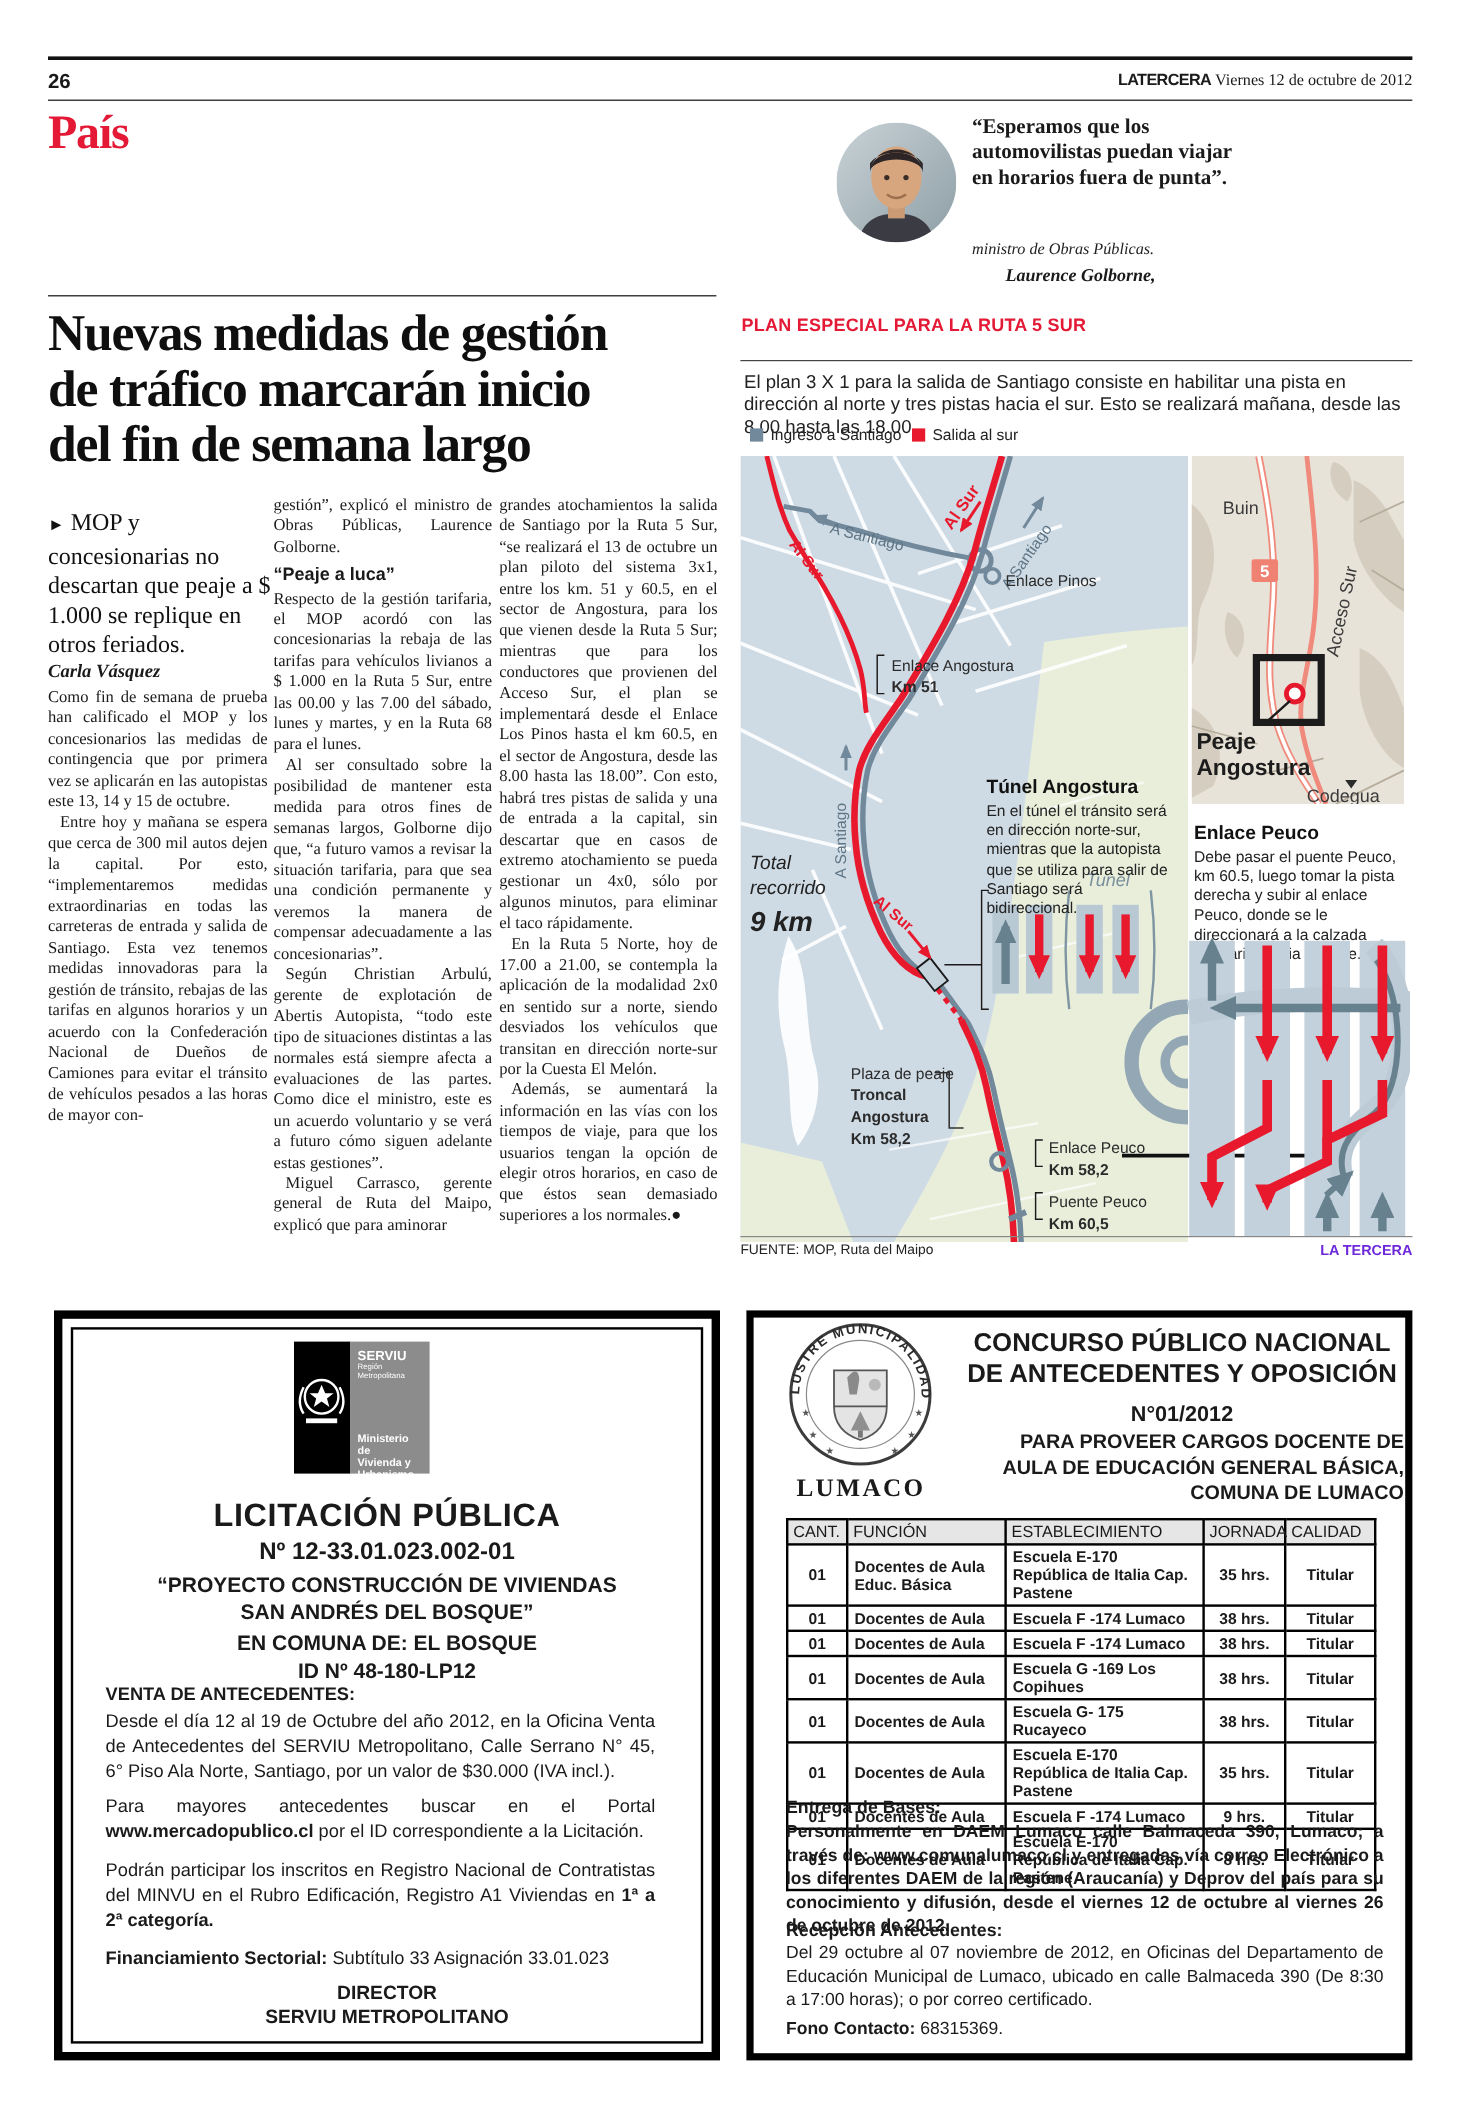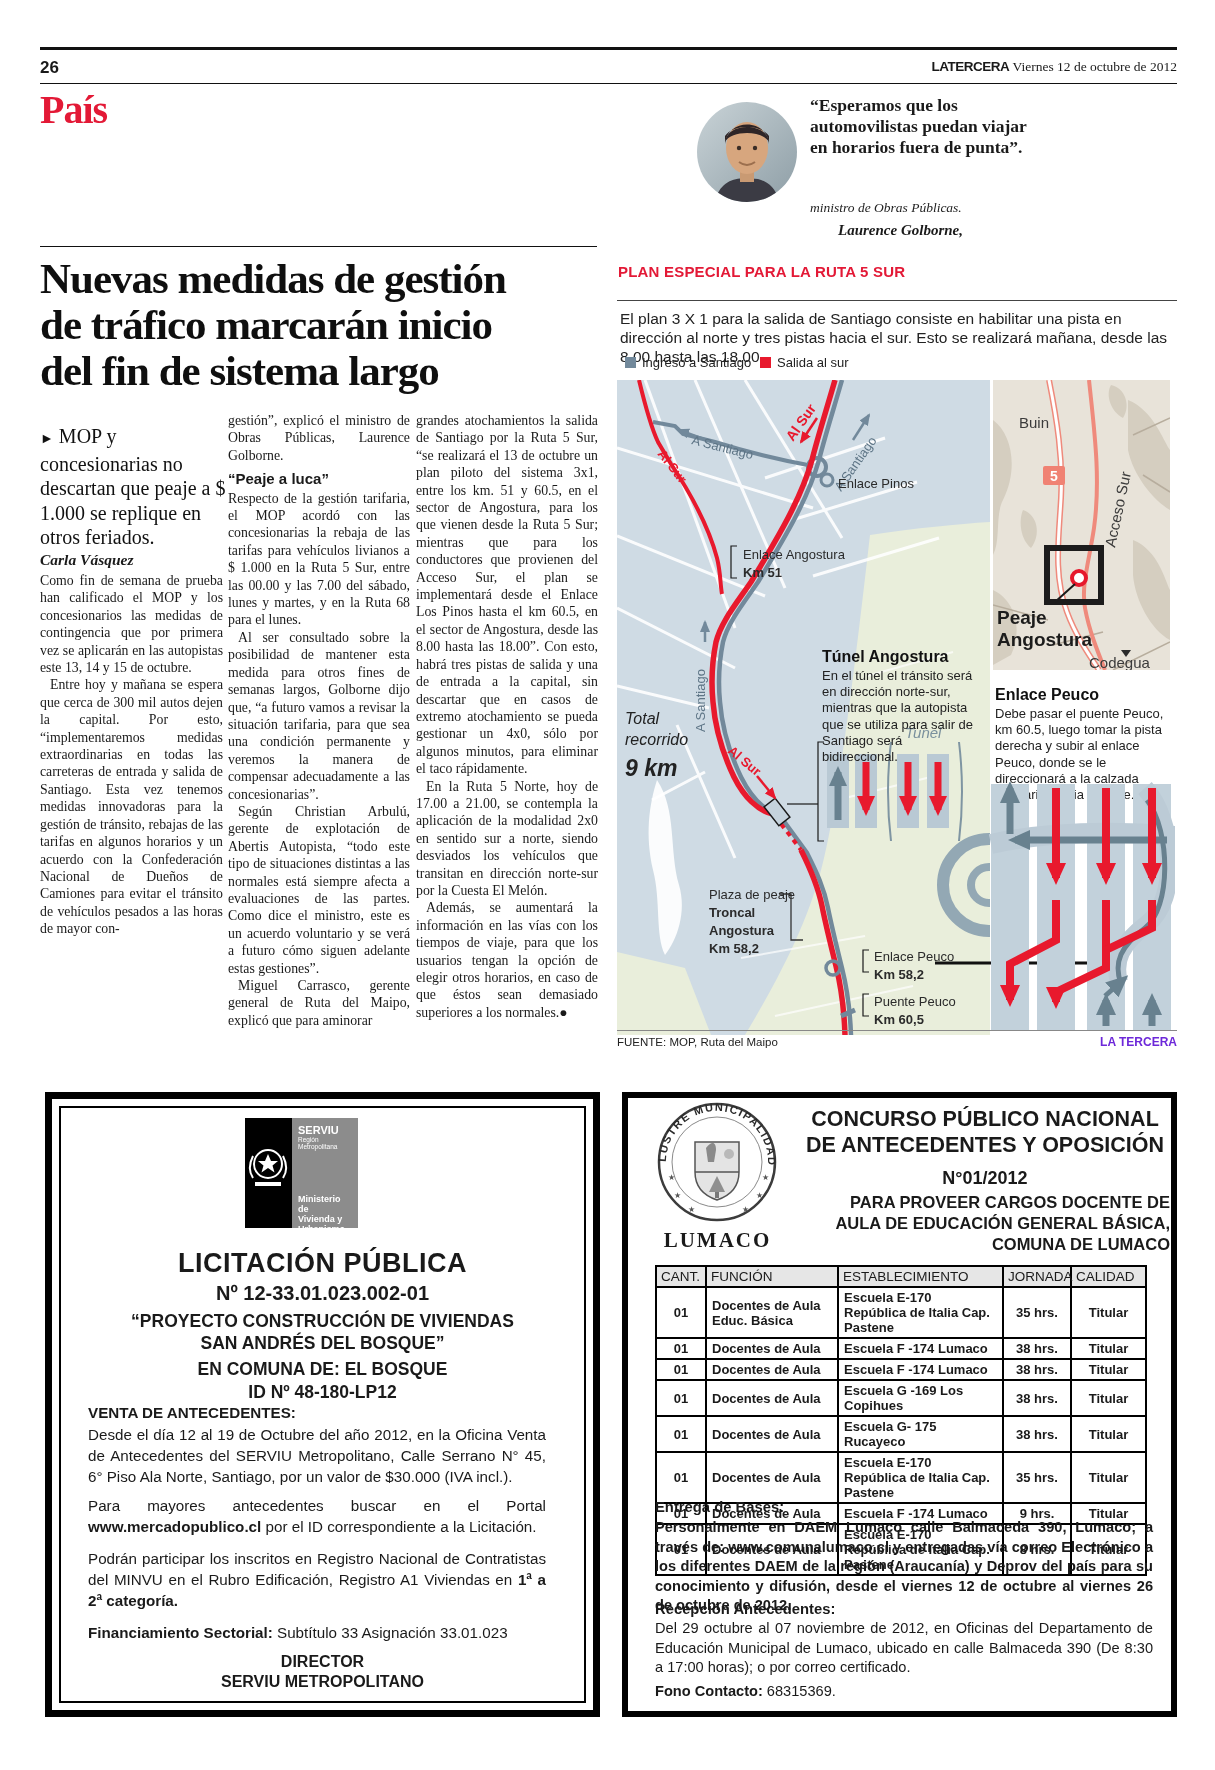--- a/index.html
+++ b/index.html
@@ -92,21 +92,21 @@
     </svg>
   </div>
   <div class="abs serif quote-text" style="left:810px;top:95px;">“Esperamos que los automovilistas puedan viajar en horarios fuera de punta”.</div>
   <div class="abs serif quote-author" style="left:838px;top:182px;margin-top:40px;">Laurence Golborne,</div>
   <div class="abs serif quote-role" style="left:810px;top:200px;">ministro de Obras Públicas.</div>
 
   <div class="abs rule" style="left:40px;top:246px;width:557px;height:1px;"></div>
   <div class="abs serif headline" style="left:40px;top:256px;width:570px;">
     <div>Nuevas medidas de gestión</div>
     <div>de tráfico marcarán inicio</div>
-    <div>del fin de sistema largo</div>
+    <div>del fin de semana largo</div>
   </div>
 
   <div class="abs serif lead" style="left:40px;top:424px;width:186px;"><span style="font-size:14px;">►</span><span> MOP y concesionarias no descartan que peaje a $ 1.000 se replique en otros feriados.</span></div>
 
   <div class="abs serif byline" style="left:40px;top:551px;">Carla Vásquez</div>
 
   <div class="abs serif bodycol" style="left:40px;top:572px;width:183px;height:478px;">
     <p>Como fin de semana de prueba han calificado el MOP y los concesionarios las medidas de contingencia que por primera vez se aplicarán en las autopistas este 13, 14 y 15 de octubre.</p>
     <p>Entre hoy y mañana se espera que cerca de 300 mil autos dejen la capital. Por esto, “implementaremos medidas extraordinarias en todas las carreteras de entrada y salida de Santiago. Esta vez tenemos medidas innovadoras para la gestión de tránsito, rebajas de las tarifas en algunos horarios y un acuerdo con la Confederación Nacional de Dueños de Camiones para evitar el tránsito de vehículos pesados a las horas de mayor con-</p>
   </div>

